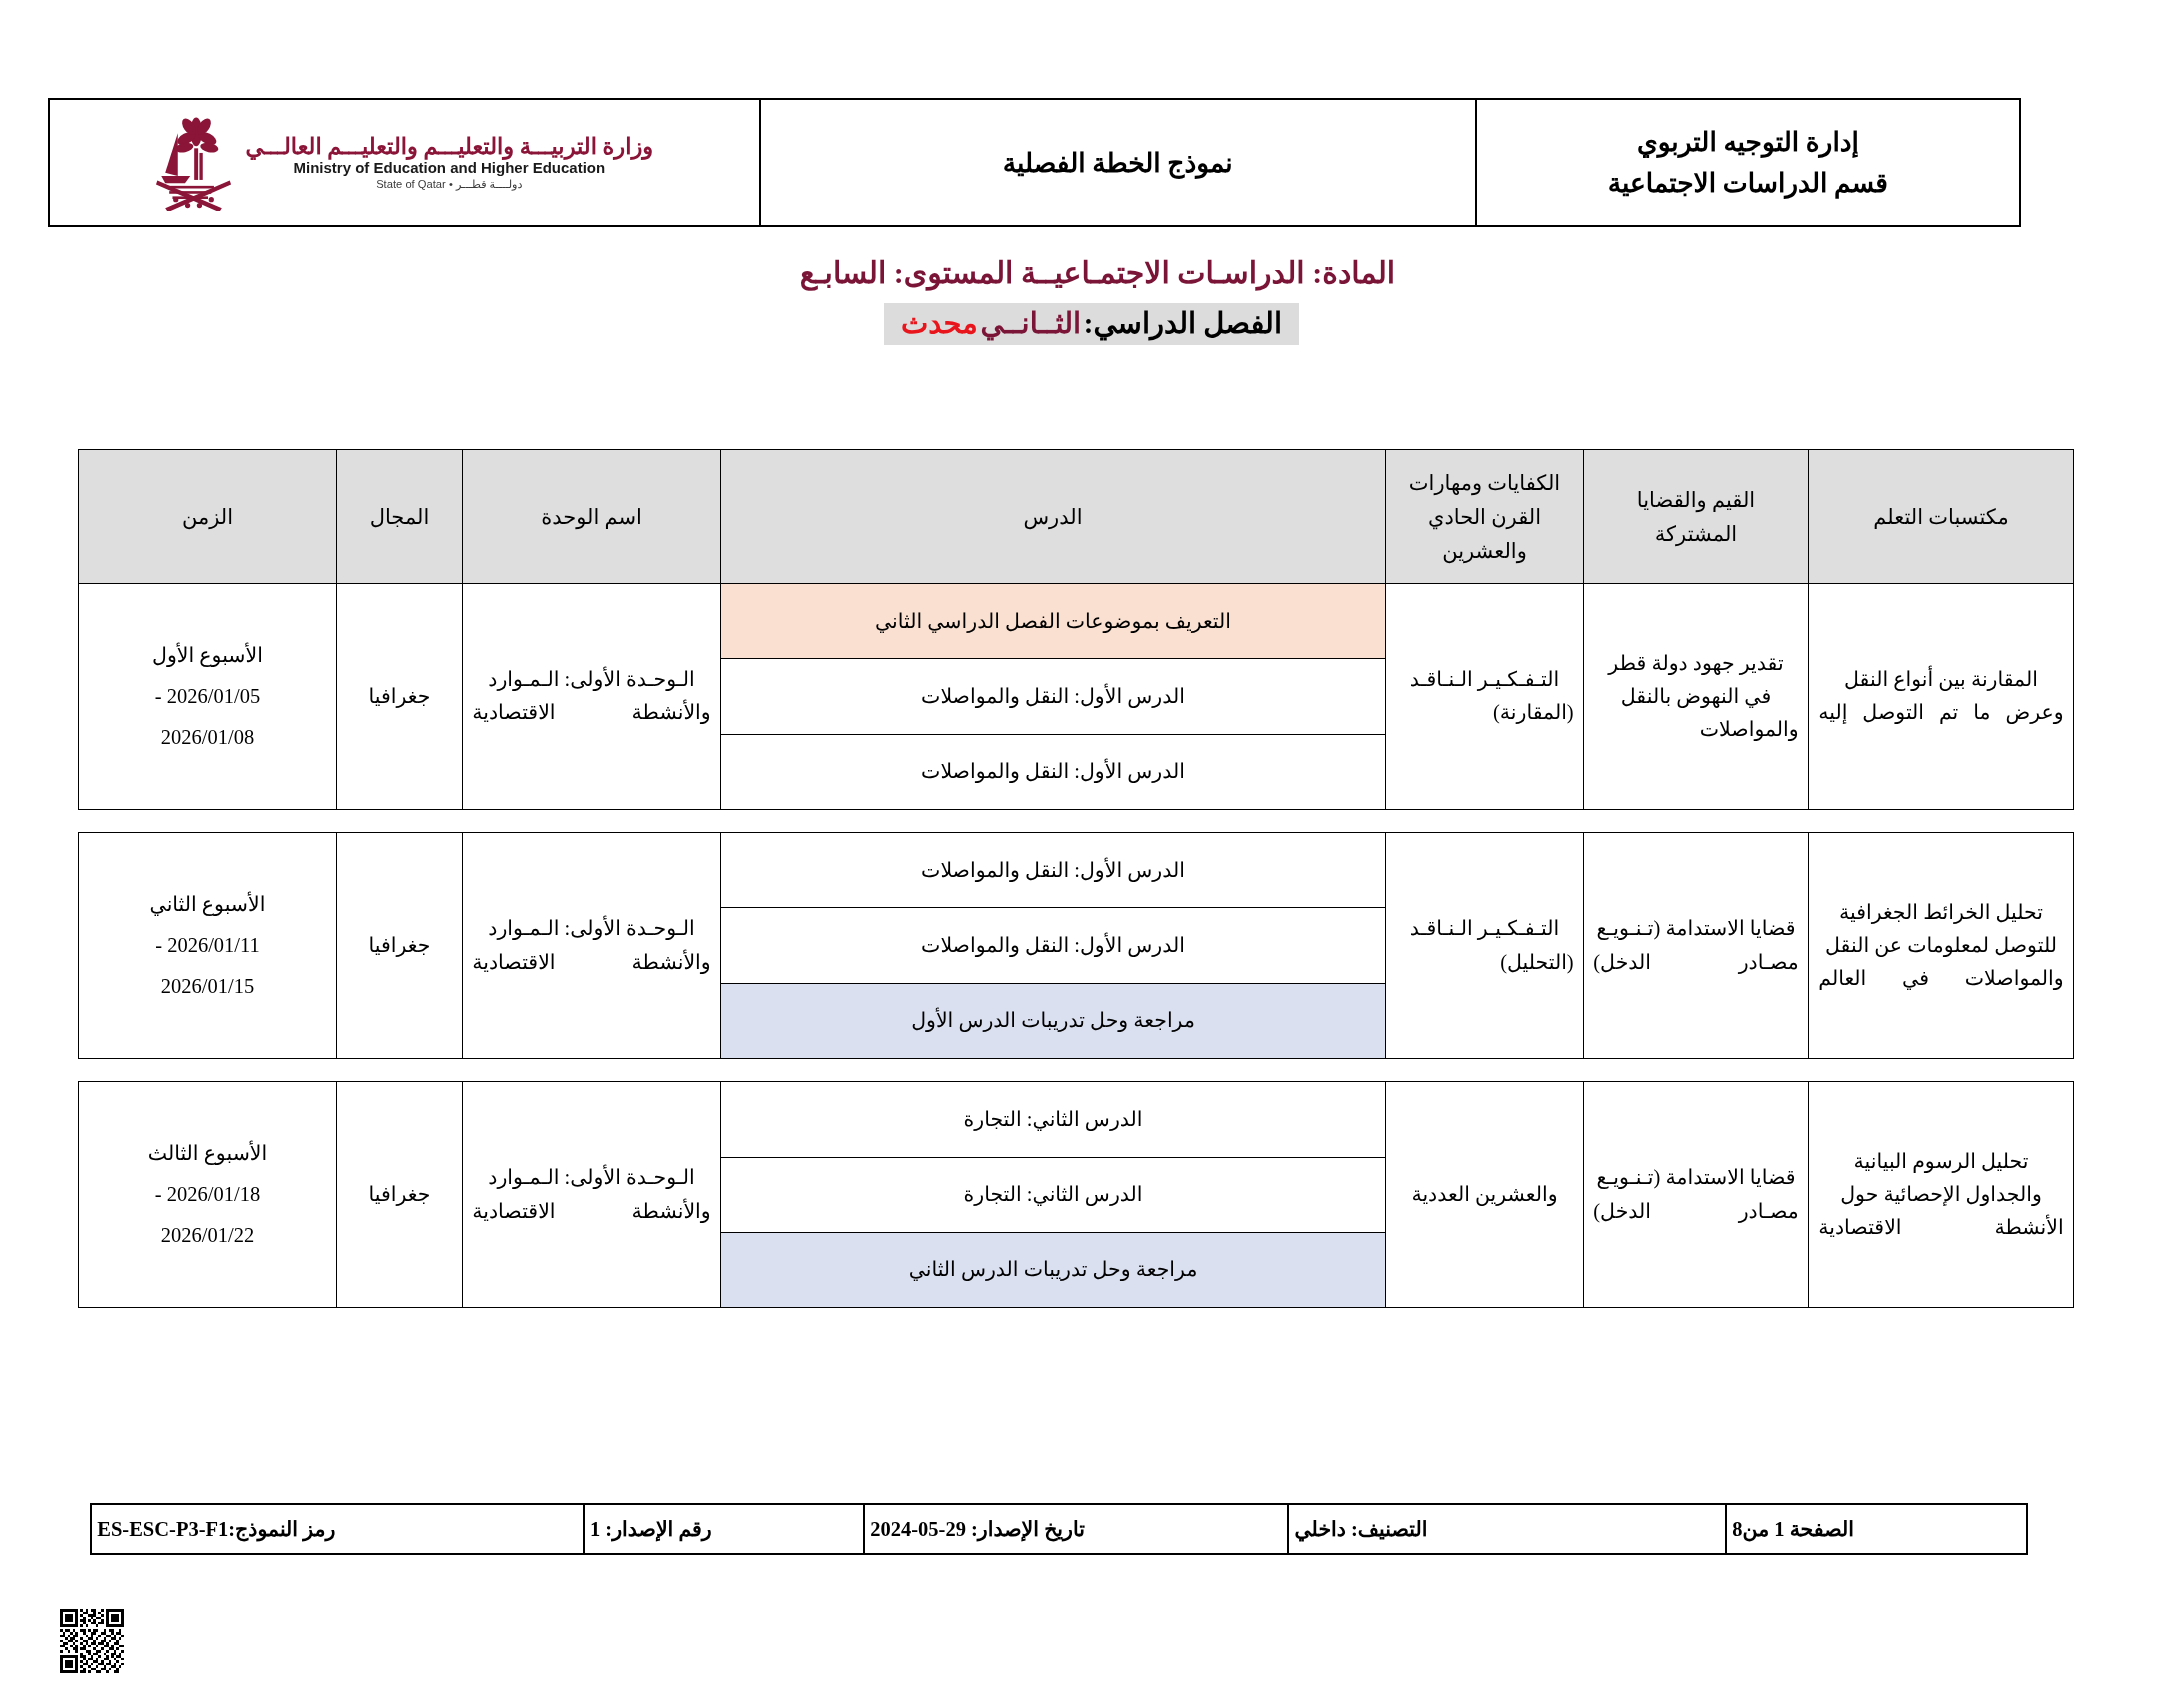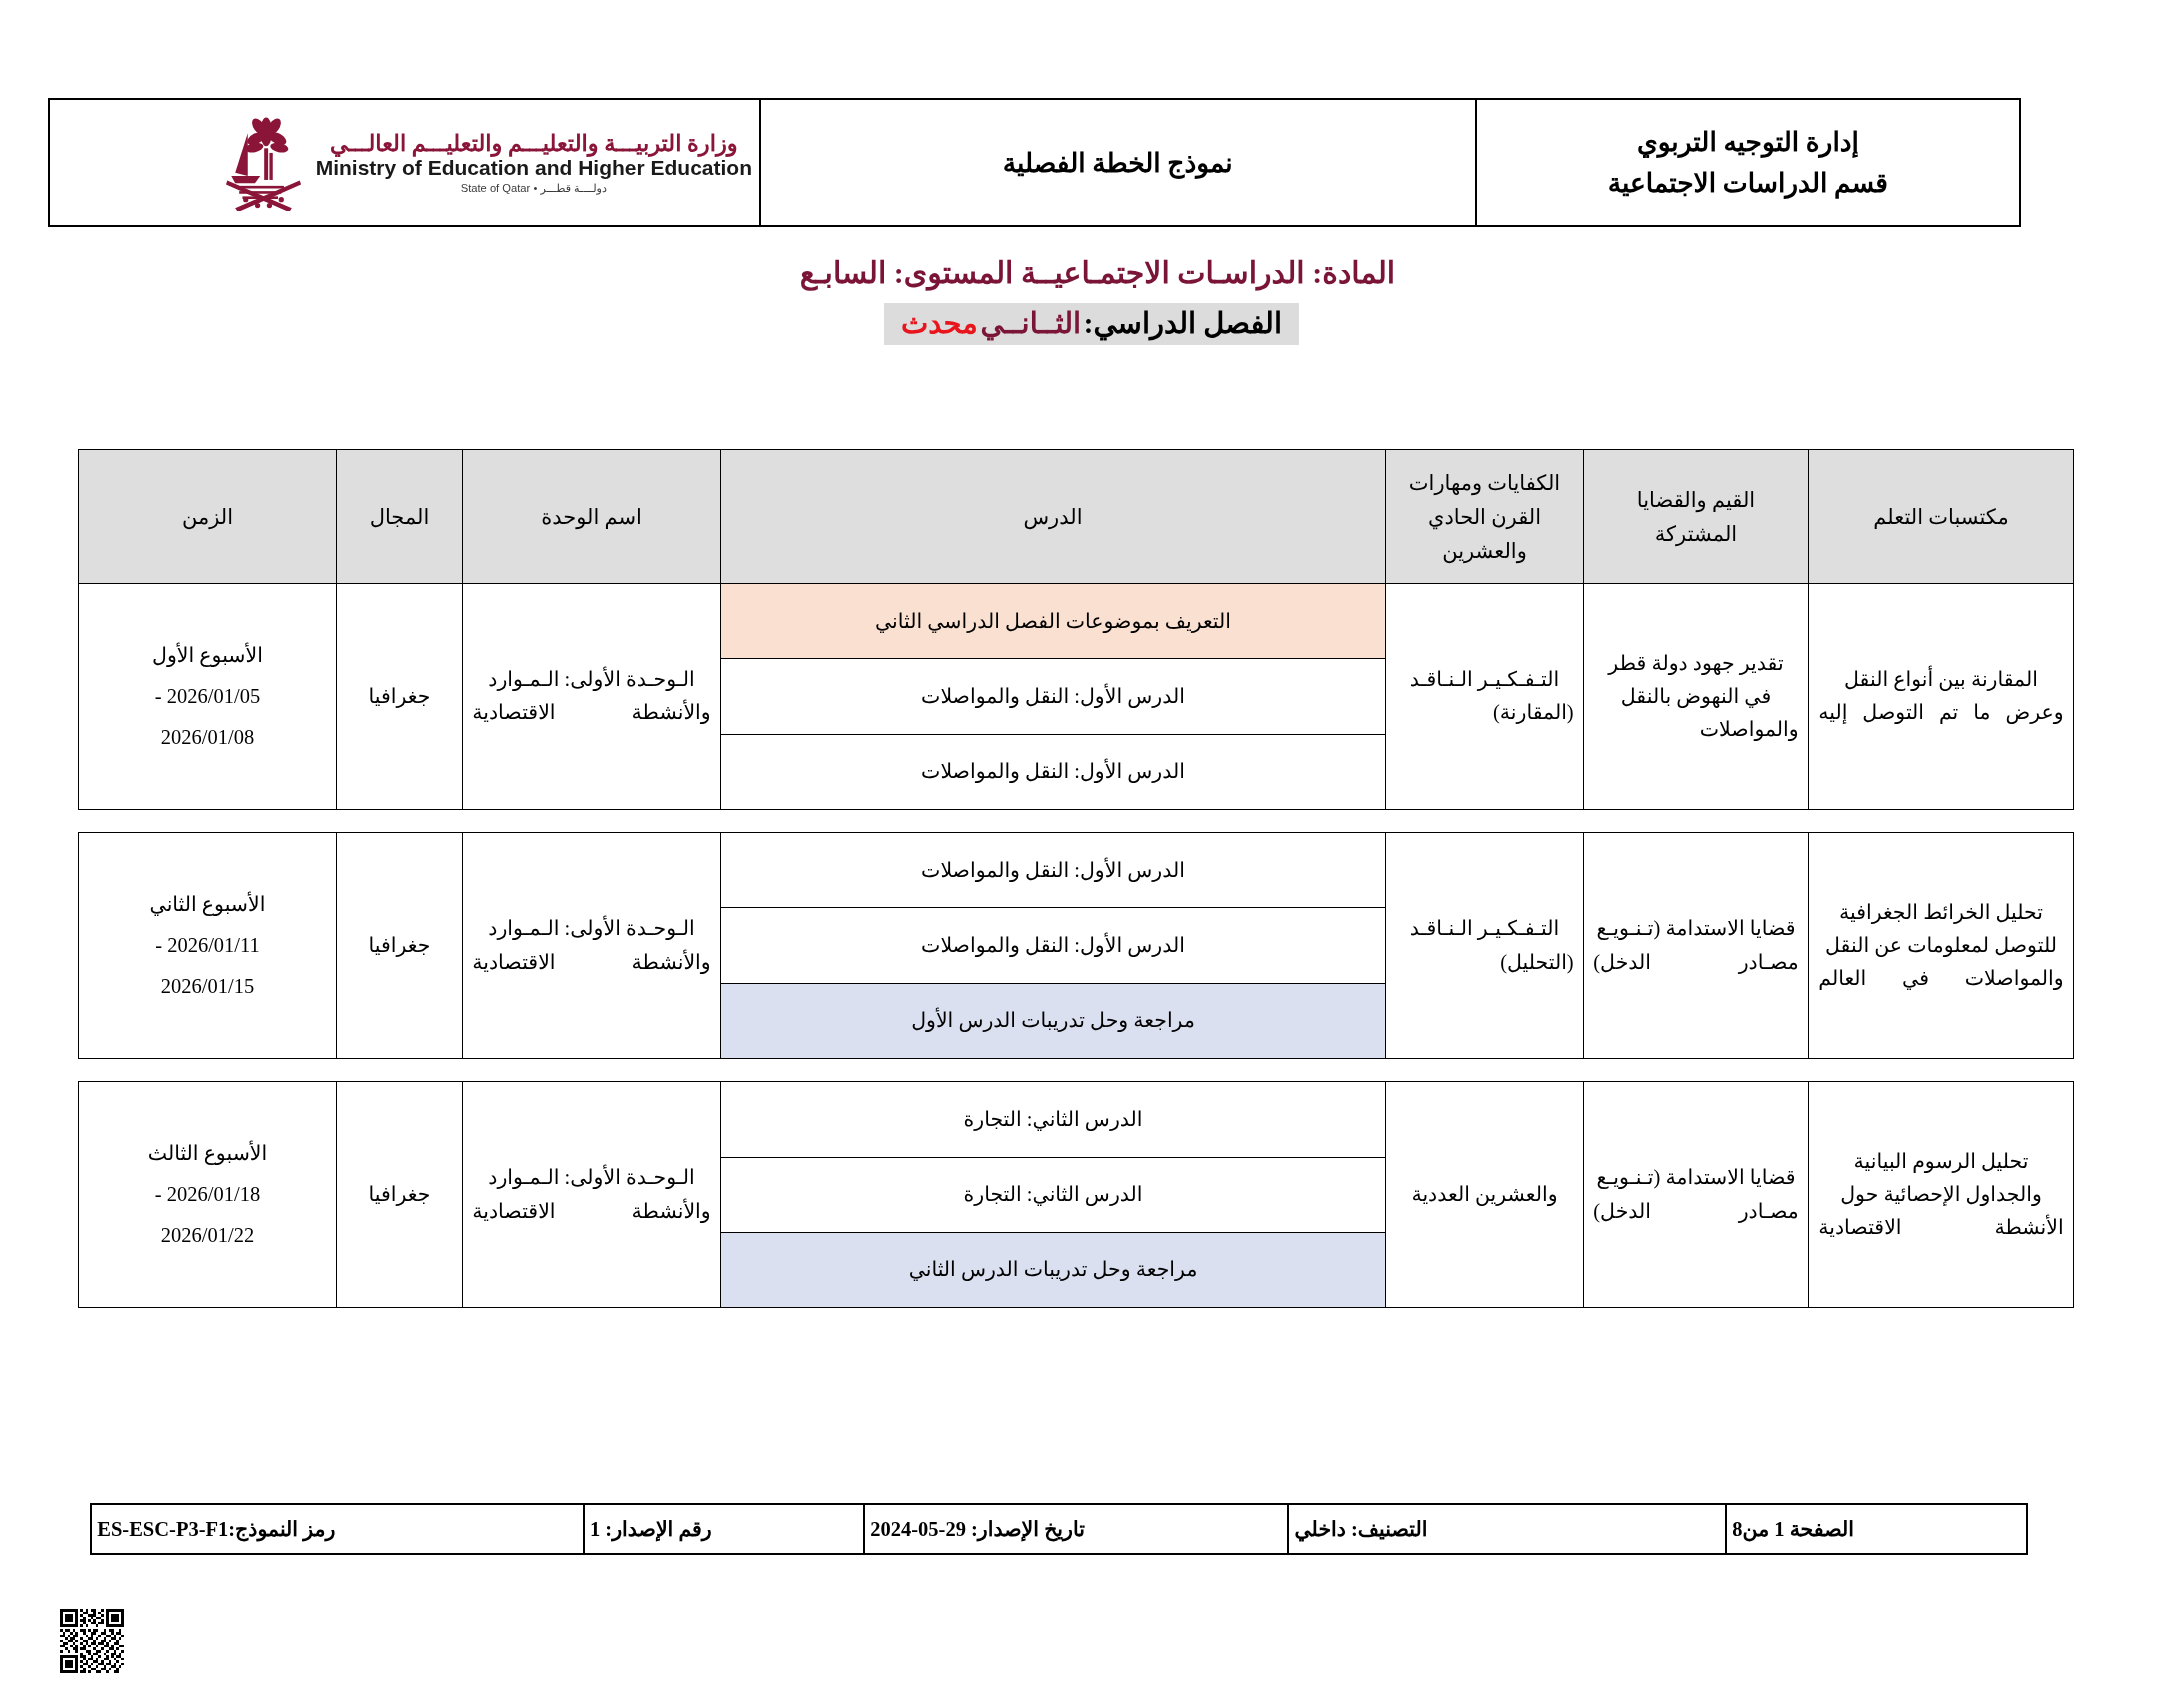--- a/index.html
+++ b/index.html
@@ -47,37 +47,37 @@
     font-size: 26.5px;
     font-weight: bold;
   }
   .hdr-logo-cell {
     width: 695px;
   }
   .logo-wrap {
     display: flex;
     flex-direction: row-reverse;
     align-items: center;
-    justify-content: flex-end;
+    justify-content: center;
     gap: 10.6px;
   }
   .logo-text {
     text-align: center;
     direction: rtl;
     line-height: 1.12;
   }
   .logo-ar {
     font-size: 22.5px;
     font-weight: bold;
     color: #8A1538;
     letter-spacing: 0.7px;
     white-space: nowrap;
   }
   .logo-en {
-    font-size: 21px;
+    font-size: 15px;
     font-weight: bold;
     color: #1a1a1a;
     font-family: "Liberation Sans", sans-serif;
     white-space: nowrap;
   }
   .logo-sub {
     font-size: 11.2px;
     color: #3a3a3a;
     font-family: "Liberation Sans", sans-serif;
     margin-top: 2px;

